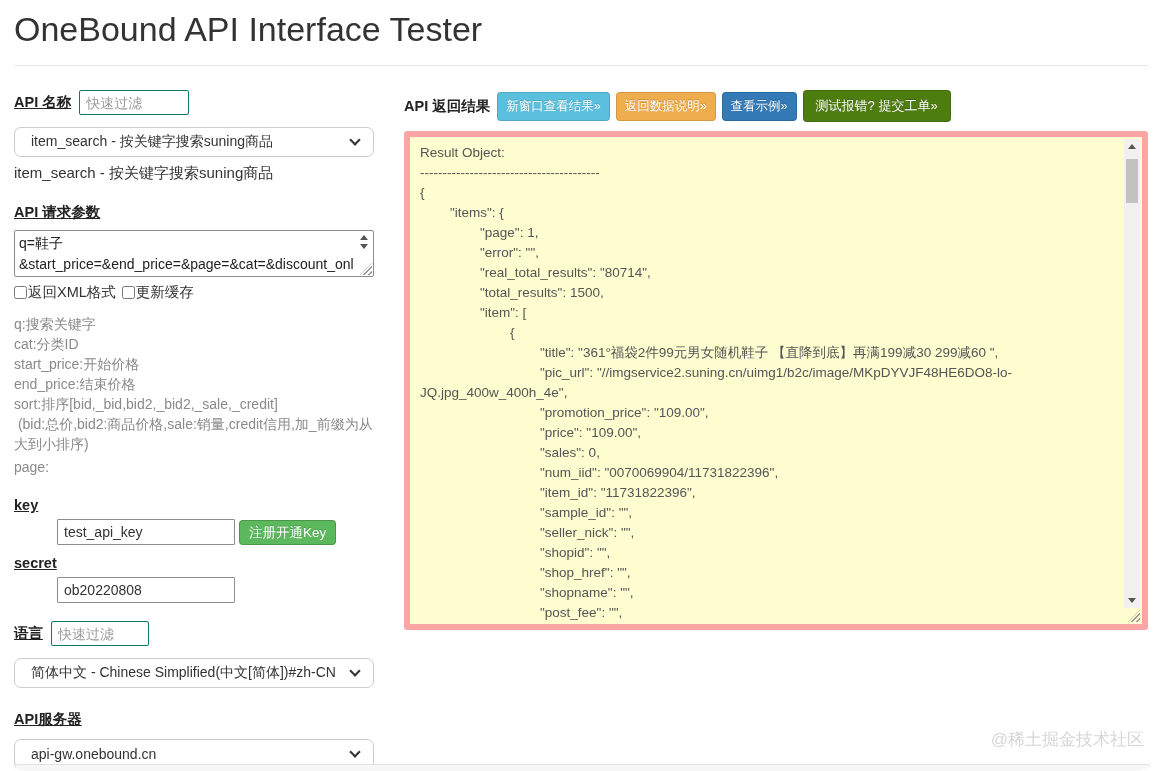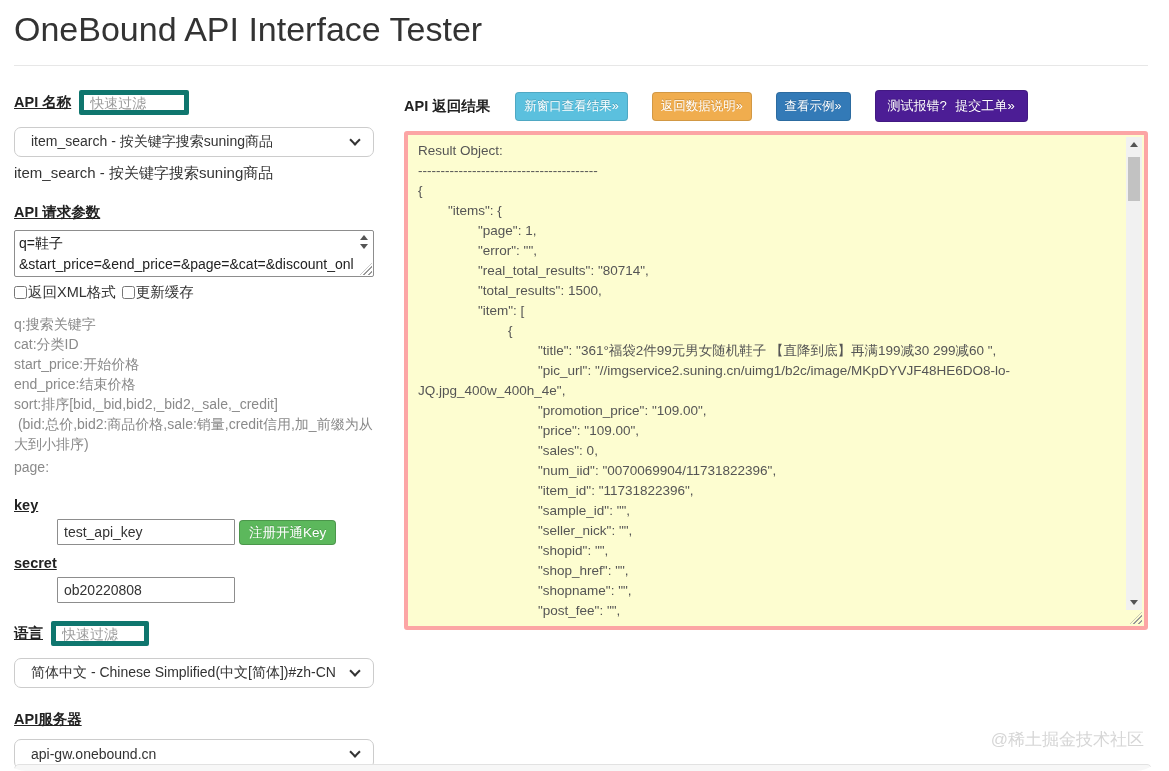--- a/index.html
+++ b/index.html
@@ -17,21 +17,21 @@
     border: none; border-top: 1px solid #e7e7e7; margin: 0 14px 24px 14px;
   }
   .columns { display: flex; margin: 0 14px; }
   .left-col { width: 360px; flex: 0 0 360px; }
   .right-col { flex: 1; margin-left: 30px; }
 
   
   .row-inline { display: flex; align-items: center; gap: 8px; }
   .lbl-bold { font-weight: 700; font-size: 14.5px; color: #222; text-decoration: underline; }
   .filter-input {
-    width: 110px; height: 25px; border: 5px solid #0f766e; border-radius: 2px;
+    width: 110px; height: 25px; border: 1px solid #0f766e; border-radius: 2px;
     font-family: "Liberation Sans", sans-serif; font-size: 14px; padding: 2px 6px; color: #333;
   }
   .filter-input::placeholder { color: #9b9b9b; opacity: 1; }
   .lang-filter { width: 98px; }
   .fake-select {
     position: relative; margin-top: 12px; height: 30px; border: 1px solid #ccc;
     border-radius: 7px; background: #fff; display: flex; align-items: center;
     padding: 0 30px 0 16px; font-size: 14px; color: #333; cursor: default;
     white-space: nowrap; overflow: hidden;
   }
@@ -75,32 +75,32 @@
     margin-left: 4px; height: 25px; padding: 3px 9px; border: 1px solid rgba(0,0,0,.18);
     border-radius: 4px; color: #fff; font-size: 13.5px; cursor: pointer;
     font-family: "Liberation Sans", sans-serif; text-shadow: 0 -1px 0 rgba(0,0,0,.15);
   }
   .secret-label { margin-top: 10px; }
   .lang-row { margin-top: 18px; }
   .server-label { margin-top: 22px; }
   .server-select { margin-top: 10px; text-align: right; }
 
   
-  .result-header { display: flex; align-items: center; gap: 18px; }
+  .result-header { display: flex; align-items: center; }
   .hdr-label { font-weight: 700; font-size: 14.5px; color: #222; margin-right: 7px; }
   .hdr-btn {
     margin-right: 6px; border: 1px solid rgba(0,0,0,.12); border-radius: 4px;
     color: #fff; font-size: 12.5px; padding: 5px 8px; cursor: pointer;
     font-family: "Liberation Sans", sans-serif; text-shadow: 0 -1px 0 rgba(0,0,0,.18);
     white-space: nowrap;
   }
   .hdr-btn-danger { padding: 6px 12px; font-size: 13px; }
   .result-box {
     position: relative; margin-top: 9px; height: 499px;
-    border: 4px solid #fca5a5; border-radius: 3px; overflow: hidden;
+    border: 6px solid #fca5a5; border-radius: 3px; overflow: hidden;
   }
   .result-content {
     position: absolute; top: 6px; left: 10px; right: 24px; bottom: 0;
     font-size: 13.5px; line-height: 20px; color: #555;
     white-space: pre; overflow: hidden;
   }
   .vscroll {
     position: absolute; top: 2px; right: 2px; bottom: 16px; width: 16px;
     background: #f1f1f1;
   }
@@ -197,21 +197,21 @@
 
     </div>
 
     <div class="right-col">
 
       <div class="result-header">
         <span class="hdr-label">API 返回结果</span>
         <button class="hdr-btn" style="background: rgb(91, 192, 222);">新窗口查看结果»</button>
         <button class="hdr-btn" style="background: rgb(240, 173, 78);">返回数据说明»</button>
         <button class="hdr-btn" style="background: rgb(51, 122, 183);">查看示例»</button>
-        <button class="hdr-btn hdr-btn-danger" style="background: #4c1d95; font-family: Liberation Mono, monospace;">测试报错? 提交工单»</button>
+        <button class="hdr-btn hdr-btn-danger" style="background: #4d7c0f;">测试报错? 提交工单»</button>
       </div>
 
       <div class="result-box" style="background: rgb(253, 253, 208);">
         <div class="result-content"><div class="result-line">Result Object:</div><div class="result-line">----------------------------------------</div><div class="result-line">{</div><div class="result-line">        "items": {</div><div class="result-line">                "page": 1,</div><div class="result-line">                "error": "",</div><div class="result-line">                "real_total_results": "80714",</div><div class="result-line">                "total_results": 1500,</div><div class="result-line">                "item": [</div><div class="result-line">                        {</div><div class="result-line">                                "title": "361°福袋2件99元男女随机鞋子 【直降到底】再满199减30 299减60 ",</div><div class="result-line">                                "pic_url": "//imgservice2.suning.cn/uimg1/b2c/image/MKpDYVJF48HE6DO8-lo-</div><div class="result-line">JQ.jpg_400w_400h_4e",</div><div class="result-line">                                "promotion_price": "109.00",</div><div class="result-line">                                "price": "109.00",</div><div class="result-line">                                "sales": 0,</div><div class="result-line">                                "num_iid": "0070069904/11731822396",</div><div class="result-line">                                "item_id": "11731822396",</div><div class="result-line">                                "sample_id": "",</div><div class="result-line">                                "seller_nick": "",</div><div class="result-line">                                "shopid": "",</div><div class="result-line">                                "shop_href": "",</div><div class="result-line">                                "shopname": "",</div><div class="result-line">                                "post_fee": "",</div><div class="result-line">                                "area": ""</div></div>
         <div class="vscroll">
           <div class="sb-btn sb-up">
               <span class="tri-up"></span>
             </div>
           <div class="sb-thumb"></div>
           <div class="sb-btn sb-down">

